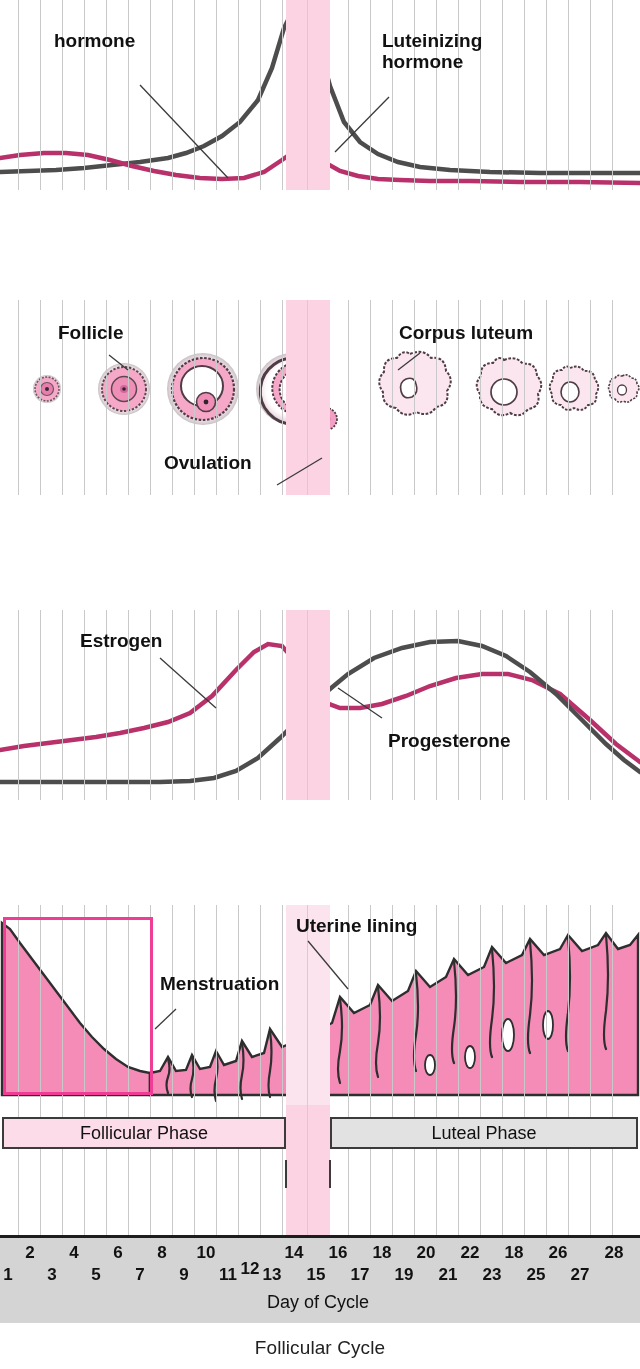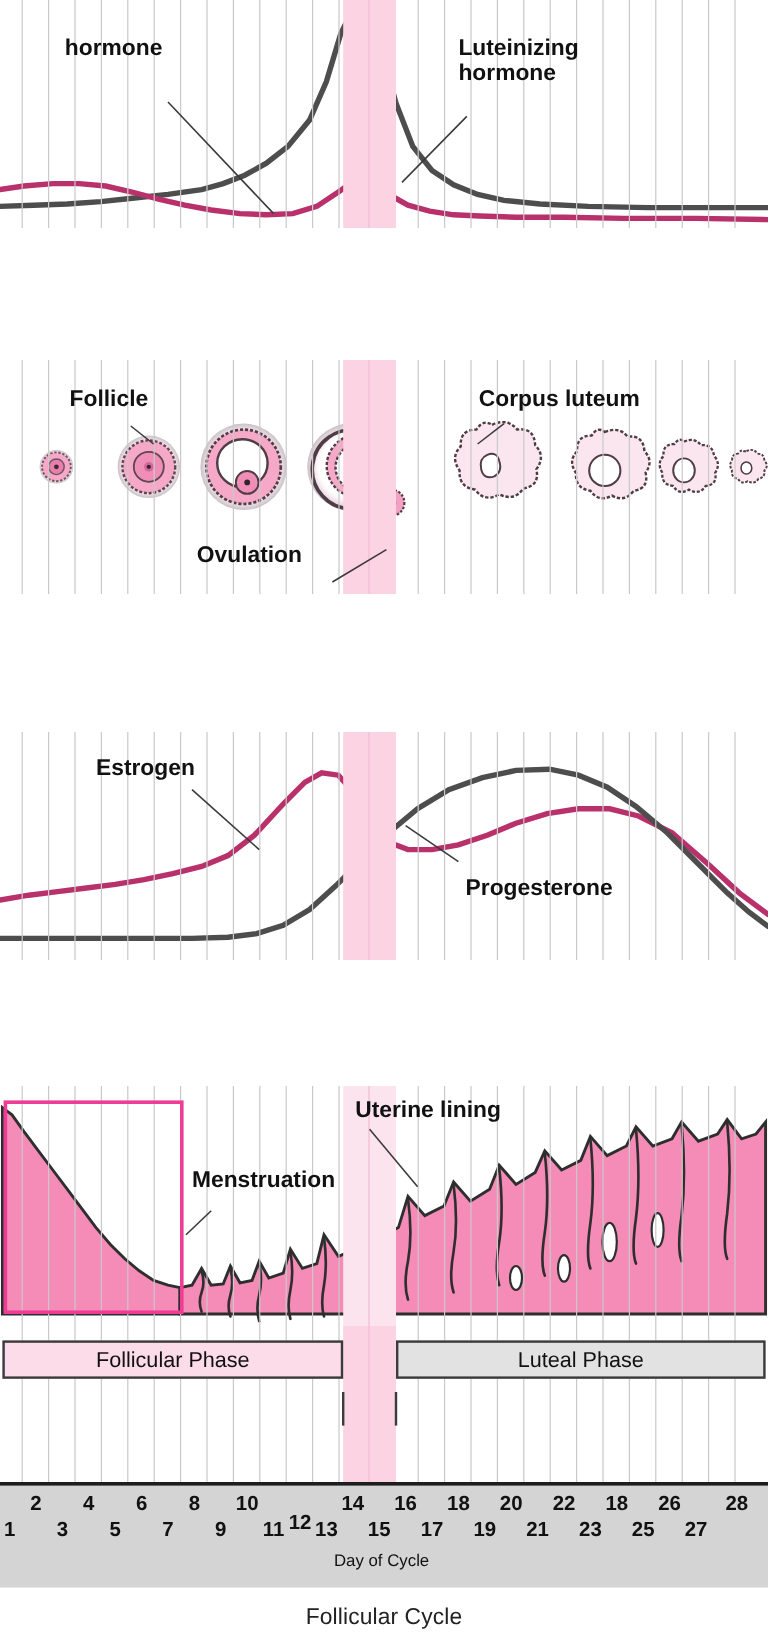--- a/index.html
+++ b/index.html
@@ -25,21 +25,21 @@
   .phbar{position:absolute;box-sizing:border-box;border:2px solid #3b3b3b;
          display:flex;align-items:center;justify-content:center;
          font-size:18px;color:#111;}
   .phbar.pink{background:#fbdce8;}
   .phbar.grey{background:#e2e2e2;}
   .tick{position:absolute;width:2px;background:#3b3b3b;}
   
   .dayaxis{position:absolute;left:0;width:640px;background:#d4d4d4;border-top:3px solid #1d1d1d;}
   .daynum{position:absolute;font-size:17px;font-weight:700;color:#111;text-align:center;
           transform:translateX(-50%);}
-  .daycap{position:absolute;width:636px;text-align:center;font-size:14px;color:#111;}
+  .daycap{position:absolute;width:636px;text-align:center;font-size:18px;color:#111;}
   .menbox{position:absolute;box-sizing:border-box;border:3px solid #ef3d96;}
 </style>
 </head>
 <body>
 
 <div class="panel" style="top:0;height:240px;">
   <div class="plot" style="top:0;height:190px;">
     <div class="grid">
       <div class="gline" style="left:18px"></div>
         <div class="gline" style="left:40px"></div>

